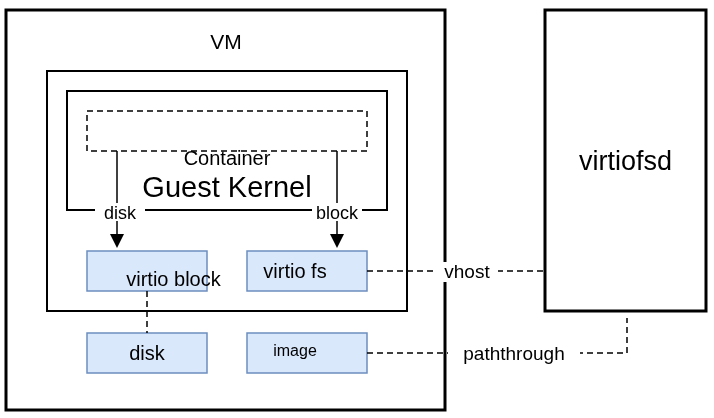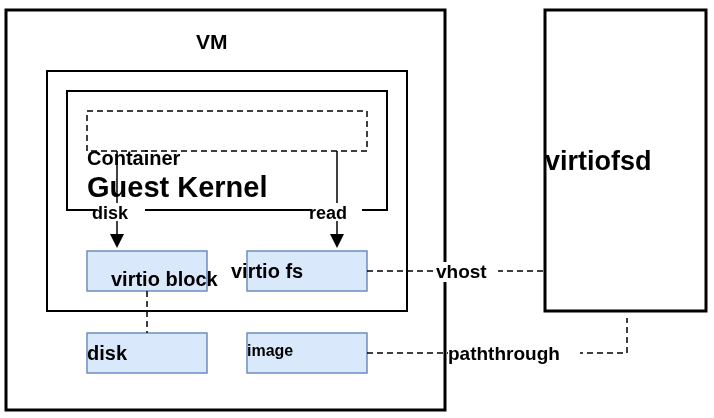--- a/index.html
+++ b/index.html
@@ -1,18 +1,18 @@
 <!DOCTYPE html>
 <html><head>
 <meta charset="utf-8">
 <style>
   html,body{margin:0;padding:0;background:#fff;}
   body{width:714px;height:418px;position:relative;overflow:hidden;font-family:"Liberation Sans",sans-serif;color:#000;}
   svg{position:absolute;left:0;top:0;}
-  .lbl{position:absolute;white-space:nowrap;line-height:1;font-weight:bold;}
+  .lbl{position:absolute;white-space:nowrap;text-align:center;line-height:1;}
 </style>
 </head>
 <body>
 
 <svg width="714" height="418" viewBox="0 0 714 418">
 
   <rect x="6" y="10" width="439" height="400" fill="#fff" stroke="#000" stroke-width="3"></rect>
 
   <rect x="47" y="71" width="360" height="240" fill="none" stroke="#000" stroke-width="2"></rect>
 
@@ -42,20 +42,20 @@
   <polyline points="367,353 627,353 627,318" fill="none" stroke="#000" stroke-width="1.5" stroke-dasharray="6,4"></polyline>
   <rect x="448" y="343" width="132" height="22" fill="#fff"></rect>
 
   <rect x="545" y="10" width="161" height="301" fill="#fff" stroke="#000" stroke-width="3"></rect>
 </svg>
 
 <div class="lbl" style="left:196px;top:31px;width:60px;font-size:21px;">VM</div>
 <div class="lbl" style="left:87px;top:120px;width:280px;font-size:20px;margin-top:28px;">Container</div>
 <div class="lbl" style="left:87px;top:173px;width:280px;font-size:29px;">Guest Kernel</div>
 <div class="lbl" style="left:92px;top:204px;width:56px;font-size:18px;">disk</div>
-<div class="lbl" style="left:309px;top:204px;width:56px;font-size:18px;">read</div>
+<div class="lbl" style="left:309px;top:204px;width:56px;font-size:18px;">block</div>
 <div class="lbl" style="left:87px;top:269px;width:125px;font-size:20px;margin-left:24px;">virtio block</div>
-<div class="lbl" style="left:231px;top:261px;width:108px;font-size:20px;">virtio fs</div>
+<div class="lbl" style="left:241px;top:261px;width:108px;font-size:20px;">virtio fs</div>
 <div class="lbl" style="left:87px;top:343px;width:120px;font-size:20px;">disk</div>
 <div class="lbl" style="left:247px;top:343px;width:96px;font-size:16px;">image</div>
 <div class="lbl" style="left:436px;top:262px;width:62px;font-size:19px;">vhost</div>
 <div class="lbl" style="left:448px;top:344px;width:132px;font-size:19px;">paththrough</div>
 <div class="lbl" style="left:545px;top:148px;width:161px;font-size:27px;">virtiofsd</div>
 
 </body></html>

